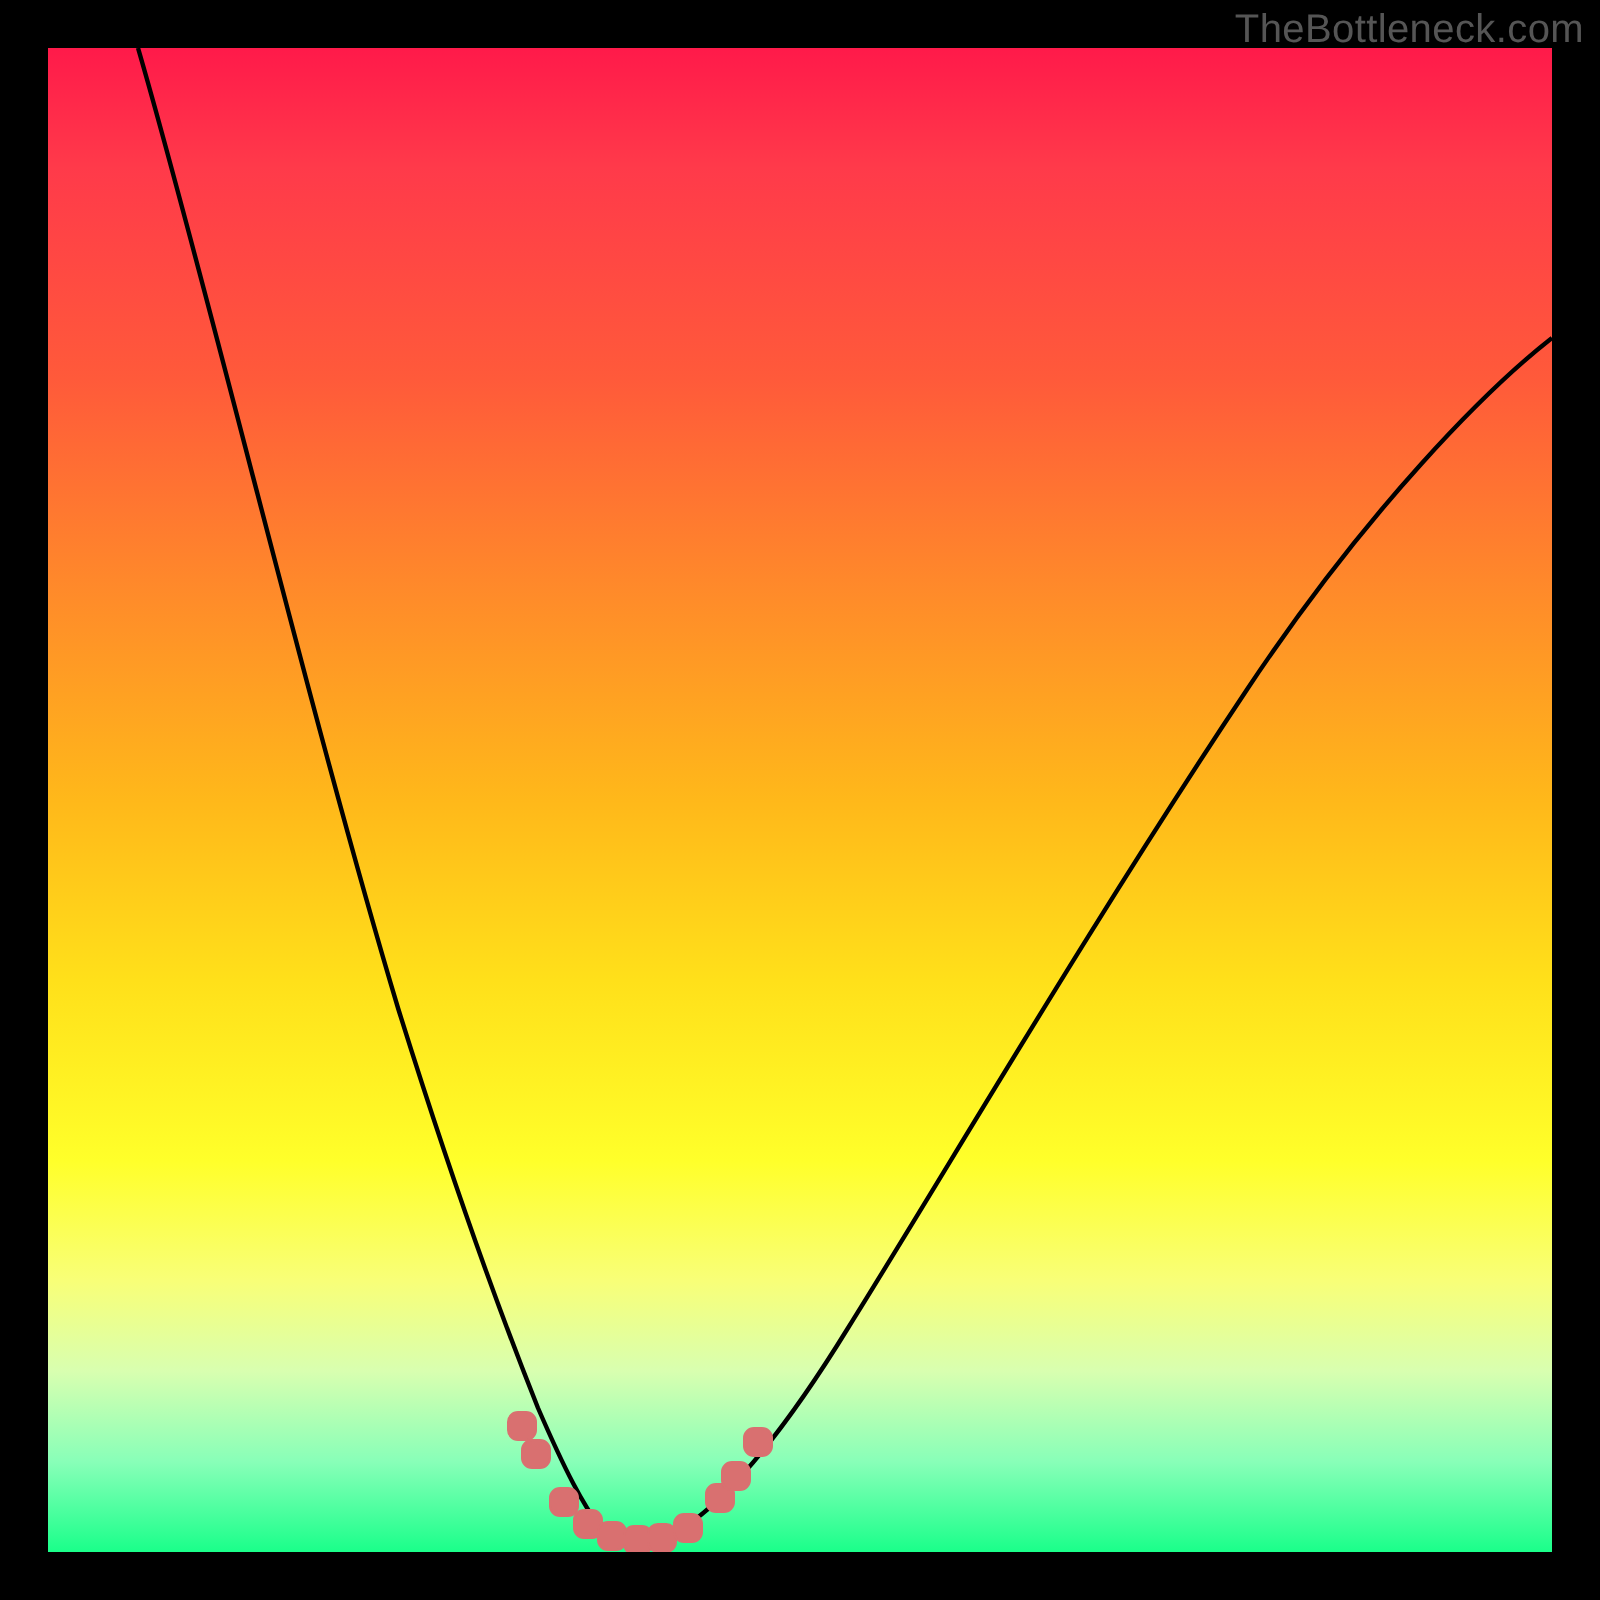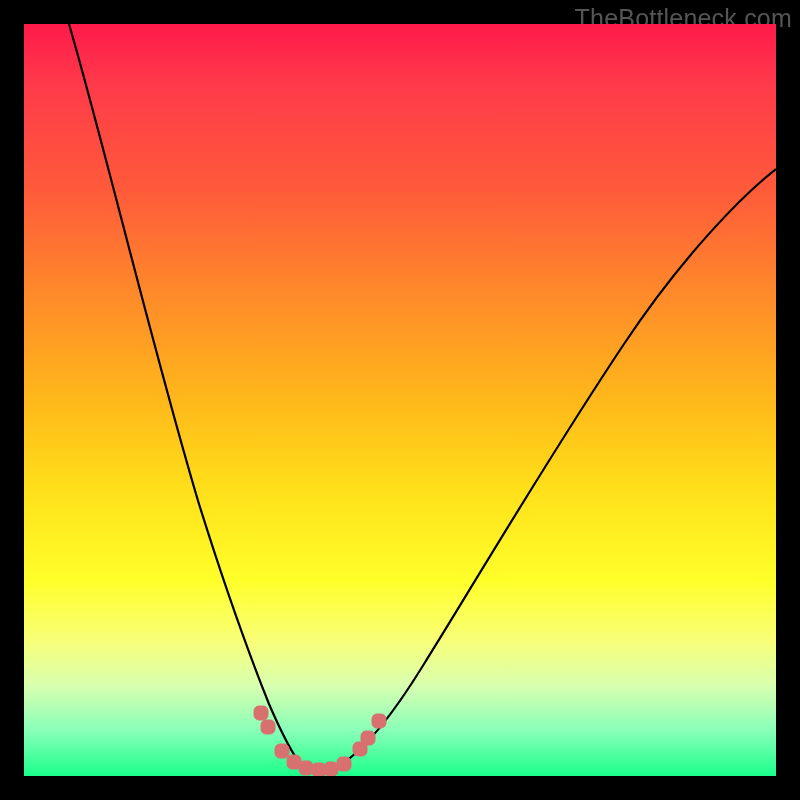--- a/index.html
+++ b/index.html
@@ -30,21 +30,21 @@
       #d8ffb0 88%,
       #88ffb8 94%,
       #1aff8a 100%
     );
   }
   .watermark {
     position: absolute;
     top: 4px;
     right: 8px;
     color: #555;
-    font-size: 25px;
+    font-size: 20px;
     font-weight: 500;
     letter-spacing: 0.2px;
   }
   .curve-svg {
     position: absolute;
     left: 0;
     top: 0;
     width: 752px;
     height: 752px;
   }

